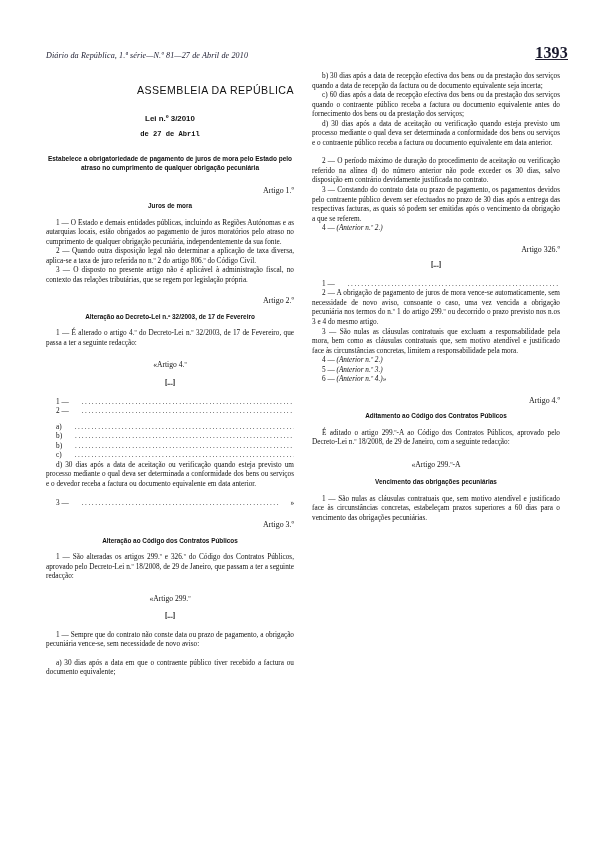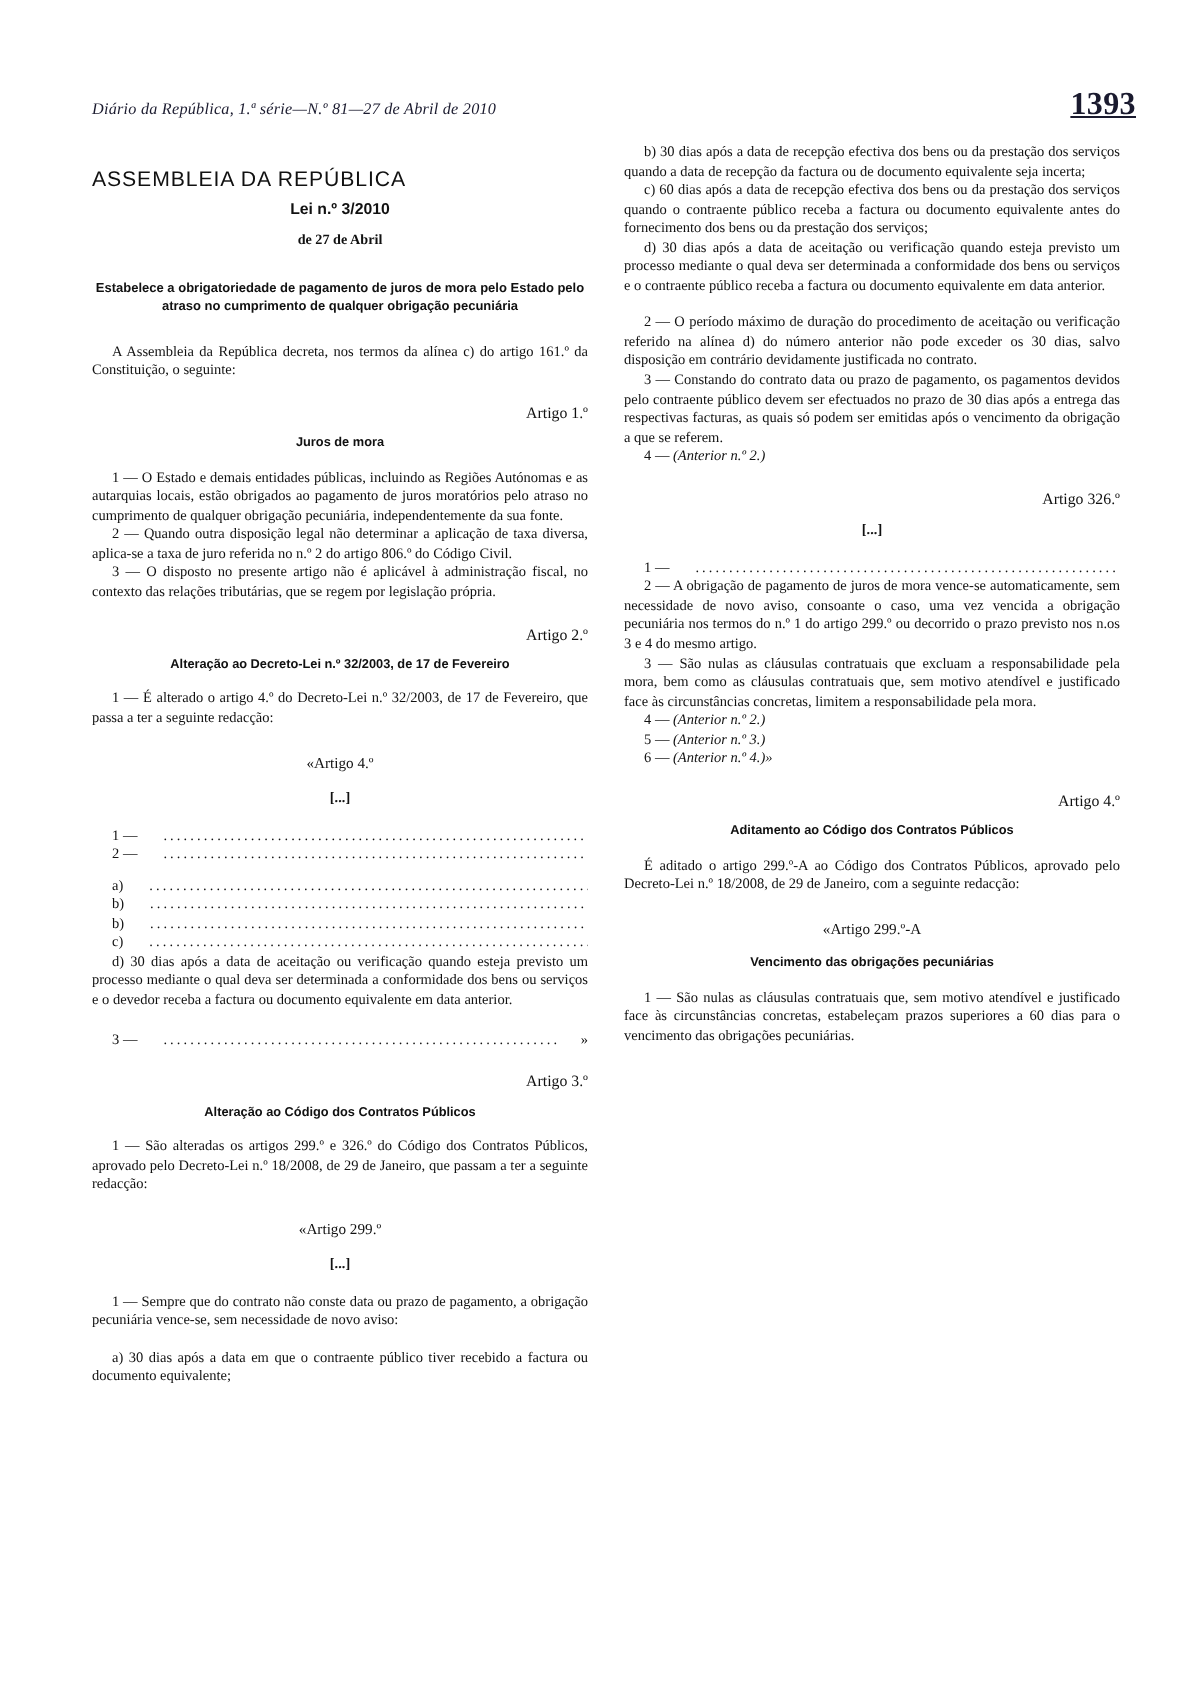--- a/index.html
+++ b/index.html
@@ -54,39 +54,39 @@
   .col {
     width: 248px;
     font-size: 7.25px;
     line-height: 9.55px;
     text-align: justify;
     text-justify: inter-word;
     hyphens: manual;
   }
   
   .org-title {
-    text-align: left;
+    text-align: right;
     font-size: 10.6px;
     letter-spacing: .45px;
-    margin: 14px 0 4px 0;
+    margin: 14px 0 18px 0;
     font-family: "Liberation Sans", sans-serif;
     font-weight: normal;
   }
   .law-no {
     text-align: center;
     font-weight: bold;
     font-size: 7.9px;
     font-family: "Liberation Sans", sans-serif;
     margin-bottom: 7px;
   }
   .law-date {
     text-align: center;
     font-weight: bold;
     font-size: 7.1px;
-    font-family: Liberation Serif, serif;
+    font-family: Liberation Mono, monospace;
     margin-bottom: 14px;
   }
   .summary {
     text-align: center;
     font-weight: bold;
     font-size: 6.5px;
     line-height: 9px;
     font-family: "Liberation Sans", sans-serif;
     margin-bottom: 14px;
   }
@@ -154,21 +154,20 @@
 
   <div class="cols">
 
     <div class="col">
 
       <div class="org-title">ASSEMBLEIA DA REPÚBLICA</div>
       <div class="law-no">Lei n.º 3/2010</div>
       <div class="law-date">de 27 de Abril</div>
       <div class="summary">Estabelece a obrigatoriedade de pagamento de juros de mora pelo Estado pelo atraso no cumprimento de qualquer obrigação pecuniária</div>
 
-      <p class="para">A Assembleia da República decreta, nos termos da alínea c) do artigo 161.º da Constituição, o seguinte:</p>
 
       <div class="art-title">Artigo 1.º</div>
       <div class="art-sub">Juros de mora</div>
       <p class="para">1 — O Estado e demais entidades públicas, incluindo as Regiões Autónomas e as autarquias locais, estão obrigados ao pagamento de juros moratórios pelo atraso no cumprimento de qualquer obrigação pecuniária, independentemente da sua fonte.</p>
       <p class="para">2 — Quando outra disposição legal não determinar a aplicação de taxa diversa, aplica-se a taxa de juro referida no n.º 2 do artigo 806.º do Código Civil.</p>
       <p class="para">3 — O disposto no presente artigo não é aplicável à administração fiscal, no contexto das relações tributárias, que se regem por legislação própria.</p>
 
       <div class="art-title">Artigo 2.º</div>
       <div class="art-sub">Alteração ao Decreto-Lei n.º 32/2003, de 17 de Fevereiro</div>
       <p class="para">1 — É alterado o artigo 4.º do Decreto-Lei n.º 32/2003, de 17 de Fevereiro, que passa a ter a seguinte redacção:</p>

